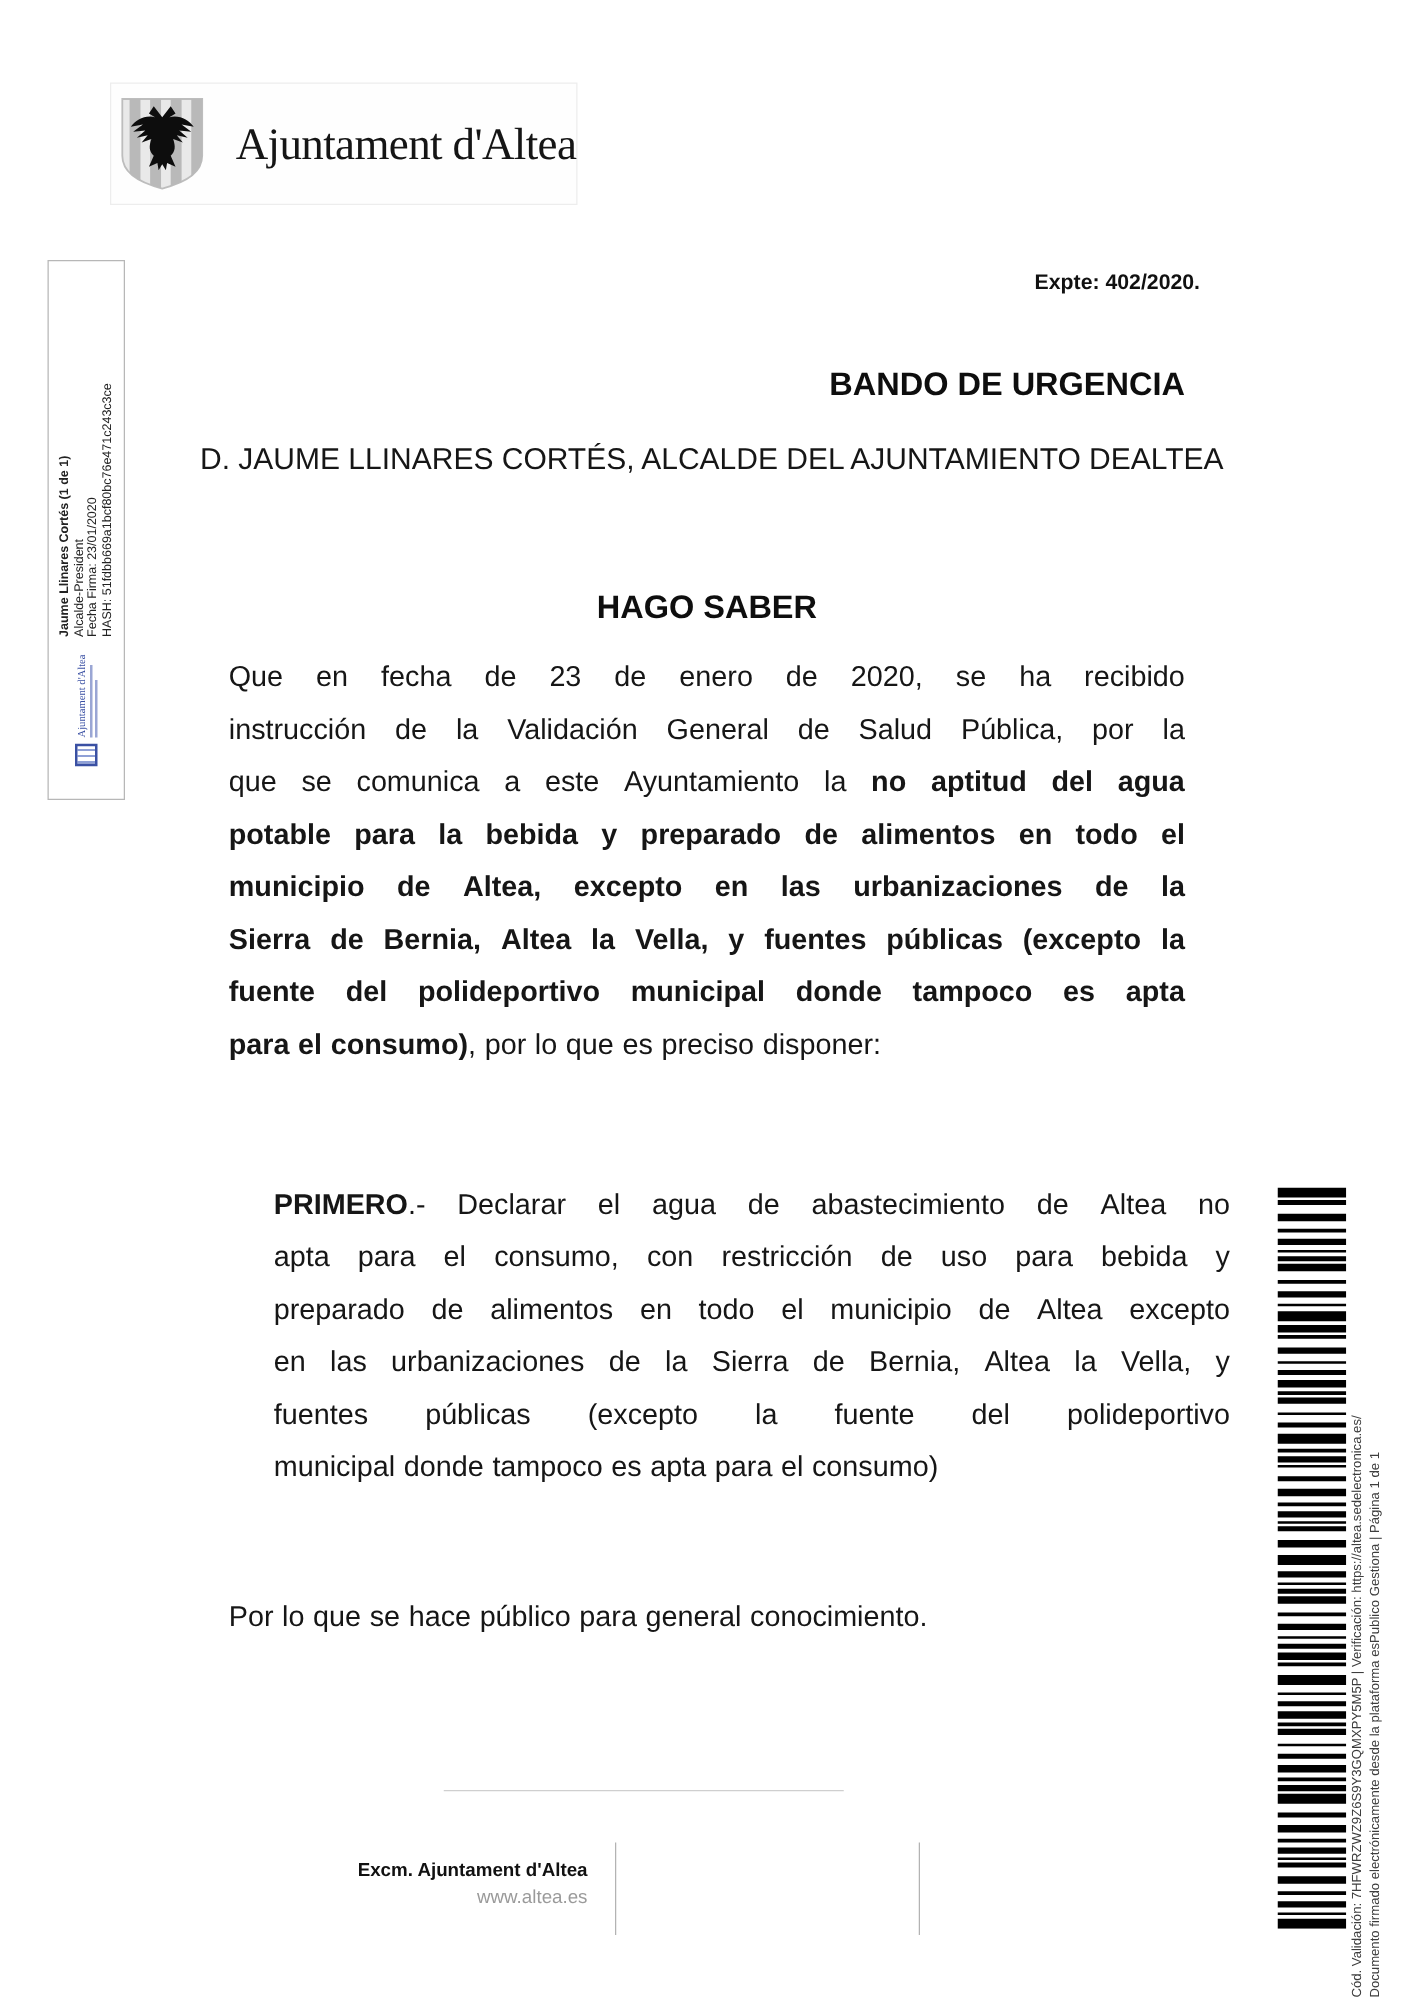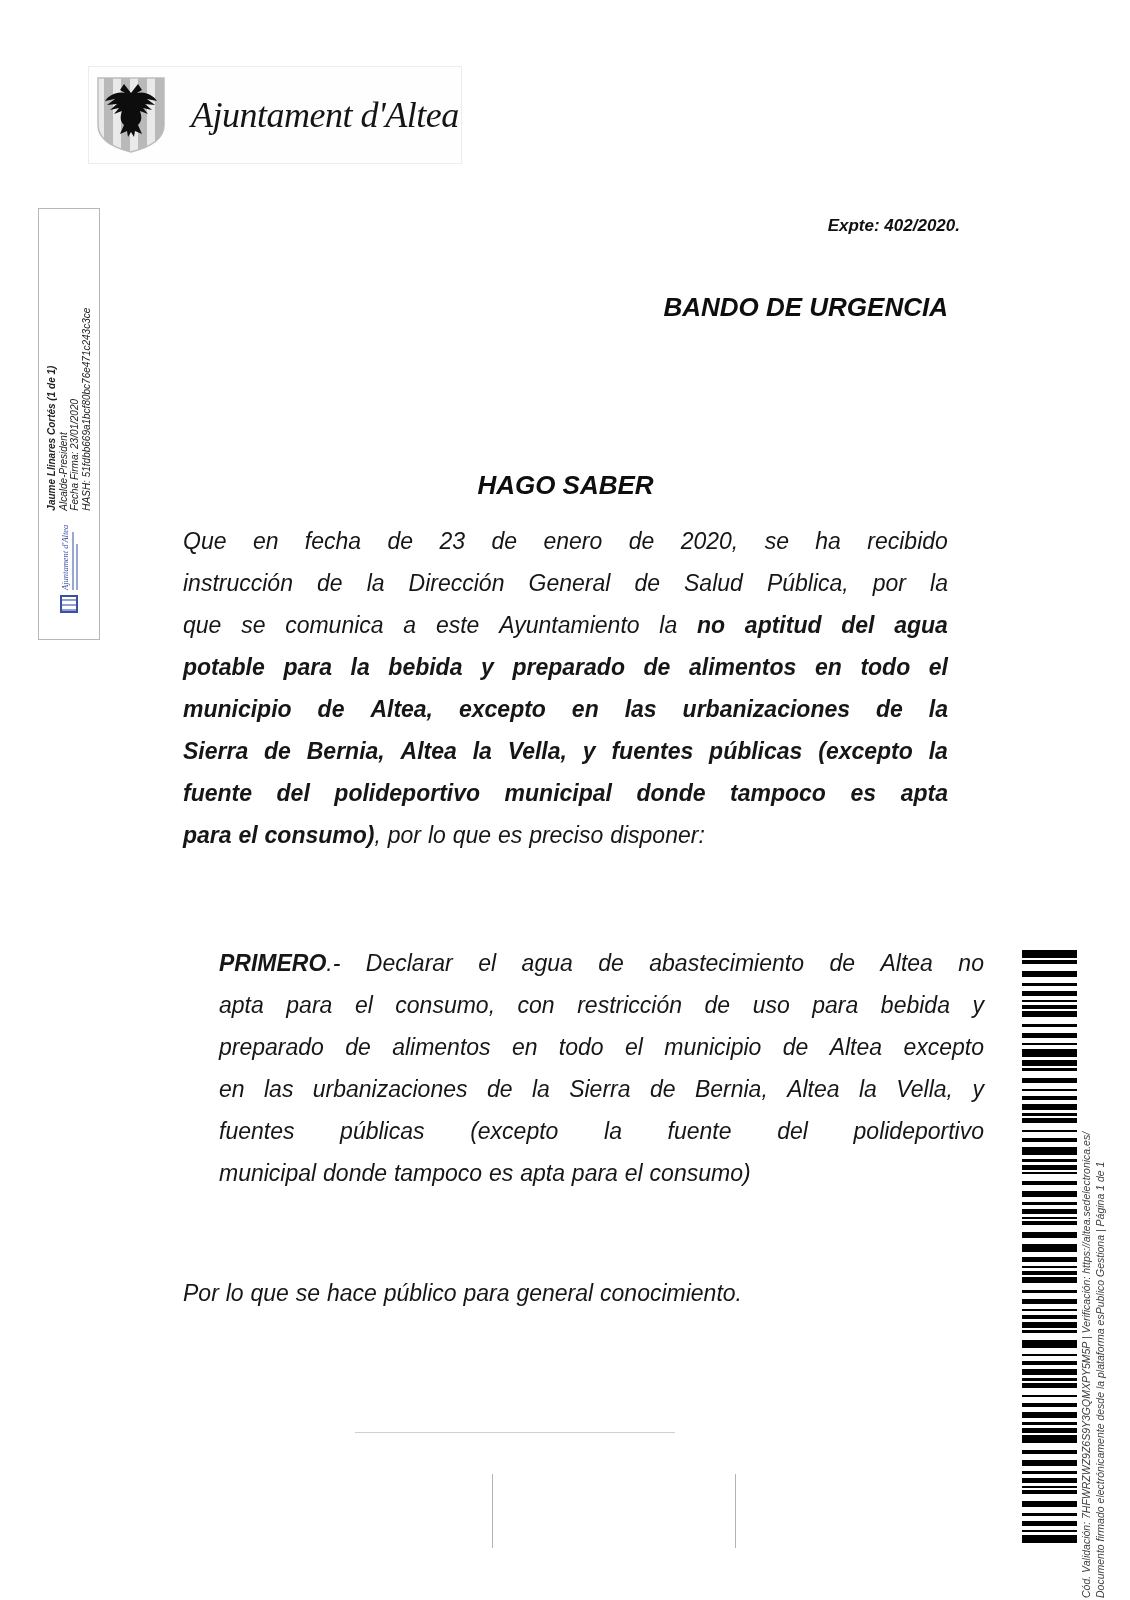--- a/index.html
+++ b/index.html
@@ -1,17 +1,17 @@
 <!DOCTYPE html>
 <html><head>
 <meta charset="utf-8">
 <style>
   html,body{margin:0;padding:0;background:#fff;}
   #page{position:relative;width:1130px;height:1600px;background:#ffffff;overflow:hidden;
-        font-family:"Liberation Sans",sans-serif;color:#1a1a1a;font-style:italic;}
+        font-family:"Liberation Sans",sans-serif;color:#1a1a1a;}
 
   
   .logo-wrap{position:absolute;left:88px;top:66px;width:372px;height:96px;
              border:1px solid #ededed;background:#fefefe;display:flex;align-items:center;}
   .crest{margin-left:4px;width:76px;height:80px;}
   .logo-text{font-family:"Liberation Serif",serif;font-size:36px;color:#151515;
              margin-left:22px;letter-spacing:-0.5px;white-space:nowrap;}
 
   .expte{position:absolute;right:170px;top:216px;font-size:17px;font-weight:bold;color:#111;}
 
@@ -103,20 +103,21 @@
       <div class="sig-lines">
         <div class="bold">Jaume Llinares Cortés (1 de 1)</div>
         <div>Alcalde-President</div>
         <div>Fecha Firma: 23/01/2020</div>
         <div>HASH: 51fdbb669a1bcf80bc76e471c243c3ce</div>
       </div>
     </div>
   </div>
 
   <div class="doc-title">BANDO DE URGENCIA</div>
+  <div class="doc-subtitle">D. JAUME LLINARES CORTÉS, ALCALDE DEL AJUNTAMIENTO DEALTEA</div>
   <div class="section-heading">HAGO SABER</div>
 
   <div class="para" id="para1">
       <div class="tline just">
         <span>Que</span>
         <span>en</span>
         <span>fecha</span>
         <span>de</span>
         <span>23</span>
         <span>de</span>
@@ -124,21 +125,21 @@
         <span>de</span>
         <span>2020,</span>
         <span>se</span>
         <span>ha</span>
         <span>recibido</span>
       </div>
       <div class="tline just">
         <span>instrucción</span>
         <span>de</span>
         <span>la</span>
-        <span>Dirección</span>
+        <span>Validación</span>
         <span>General</span>
         <span>de</span>
         <span>Salud</span>
         <span>Pública,</span>
         <span>por</span>
         <span>la</span>
       </div>
       <div class="tline just">
         <span>que</span>
         <span>se</span>
@@ -290,20 +291,24 @@
         <span>se</span>
         <span>hace</span>
         <span>público</span>
         <span>para</span>
         <span>general</span>
         <span>conocimiento.</span>
       </div>
     </div>
 
   <div class="divider"></div>
+  <div class="f-col" id="fcol1">
+    <div class="org">Excm. Ajuntament d'Altea</div>
+    <div class="web">www.altea.es</div>
+  </div>
   <div class="v-sep" id="sep1"></div>
   <div class="v-sep" id="sep2"></div>
 
   <div class="barcode">
       <div class="bar" style="height: 8px; margin-bottom: 2px;"></div>
       <div class="bar" style="height: 4px; margin-bottom: 7px;"></div>
       <div class="bar" style="height: 6px; margin-bottom: 6px;"></div>
       <div class="bar" style="height: 3px; margin-bottom: 5px;"></div>
       <div class="bar" style="height: 5px; margin-bottom: 4px;"></div>
       <div class="bar" style="height: 2px; margin-bottom: 3px;"></div>

